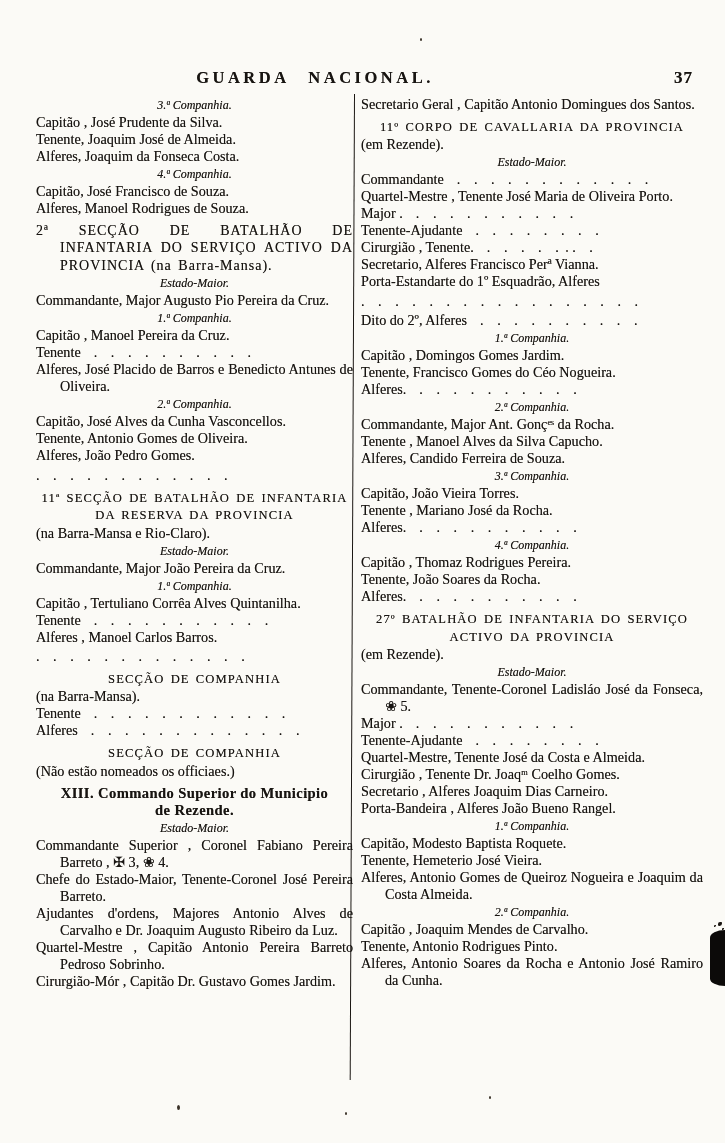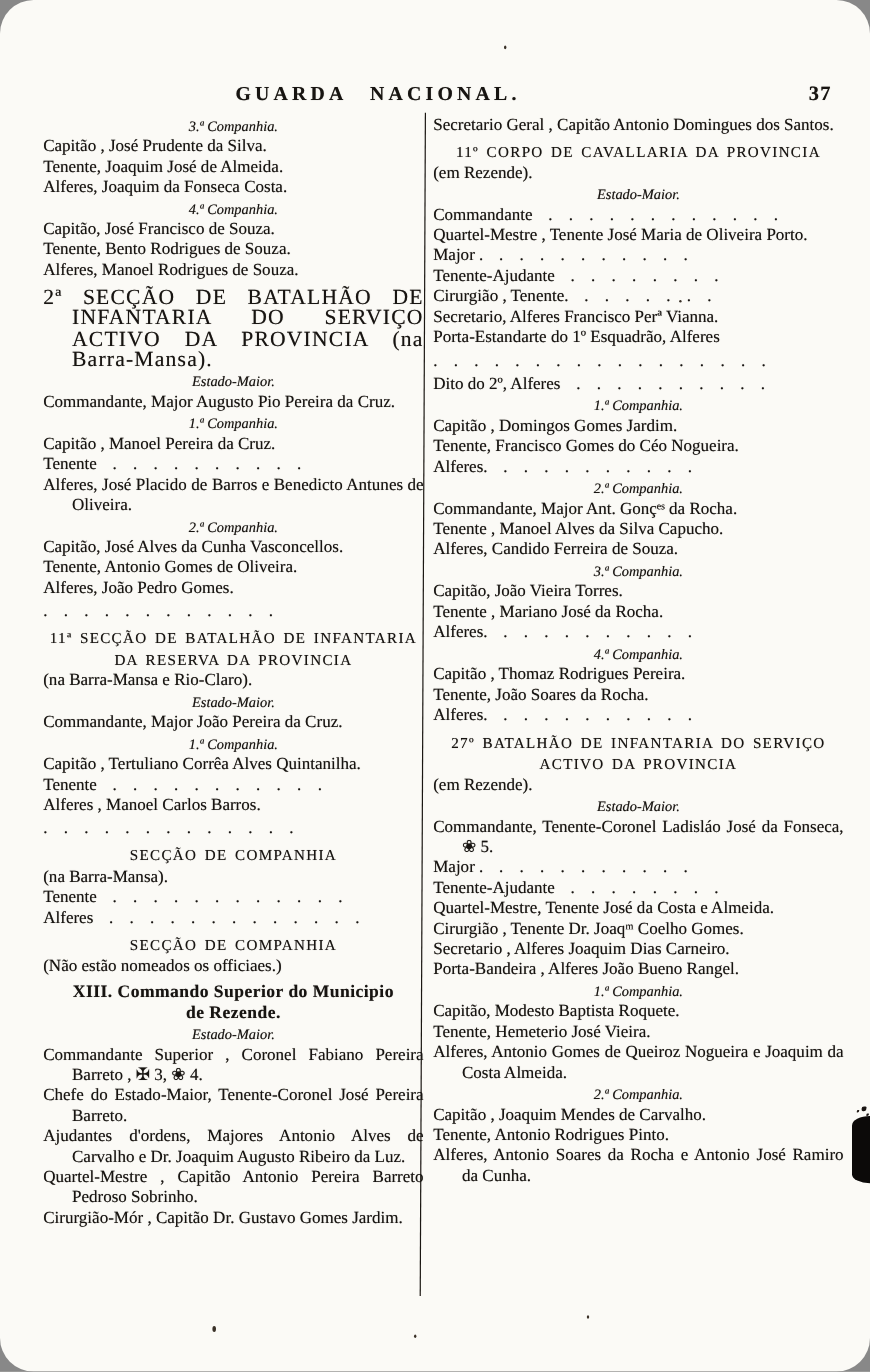--- a/index.html
+++ b/index.html
@@ -5,21 +5,20 @@
   html,body{margin:0;padding:0;background:#888;}
   .page{
     position:relative;
     width:725px;height:1143px;
     margin:0 auto;
     background:#fbfaf6;
     overflow:hidden;
     font-family:"Liberation Serif","DejaVu Serif","DejaVu Sans",serif;
     color:#171411;
     text-shadow:0 0 .6px rgba(20,15,10,.55);
-    border-radius:28px;
   }
   .running-head{position:absolute;top:68px;left:0;width:100%;height:22px;}
   .head-title{
     position:absolute;left:150px;width:330px;text-align:center;
     font-weight:bold;font-size:16.5px;letter-spacing:3.5px;word-spacing:12px;
   }
   .page-number{
     position:absolute;right:32px;top:0;
     font-weight:bold;font-size:17px;letter-spacing:1px;
   }
@@ -29,21 +28,21 @@
   }
   .col{position:absolute;top:96px;font-size:14.2px;line-height:17px;}
   .col-left{left:36px;width:317px;}
   .col-right{left:361px;width:342px;}
   .line{margin:0;}
   .line-e,.line-ed,.line-ec{
     text-align:justify;
     padding-left:24px;text-indent:-24px;
   }
   .line-ec{
-    font-size:18px;letter-spacing:1px;line-height:17.4px;
+    font-size:14px;letter-spacing:1px;line-height:17.4px;
     margin-top:5px;word-spacing:2px;
   }
   .line-hc{
     text-align:center;font-size:12.6px;letter-spacing:1.1px;
     margin-top:6px;white-space:pre-line;line-height:17.4px;word-spacing:2px;
   }
   .line-hb{
     text-align:center;font-weight:bold;font-size:14.6px;
     margin-top:5px;white-space:pre-line;letter-spacing:.4px;
   }
@@ -80,21 +79,20 @@
 
   <div class="column-divider"></div>
 
   <div class="col col-left">
       <div class="line line-hi"><span>3.ª Companhia.</span></div>
       <div class="line line-e"><span>Capitão , José Prudente da Silva.</span></div>
       <div class="line line-e"><span>Tenente, Joaquim José de Almeida.</span></div>
       <div class="line line-e"><span>Alferes, Joaquim da Fonseca Costa.</span></div>
       <div class="line line-hi"><span>4.ª Companhia.</span></div>
       <div class="line line-e"><span>Capitão, José Francisco de Souza.</span></div>
-      <div class="line line-e"><span>Tenente, Bento Rodrigues de Souza.</span></div>
       <div class="line line-e"><span>Alferes, Manoel Rodrigues de Souza.</span></div>
       <div class="line line-ec"><span>2ª SECÇÃO DE BATALHÃO DE INFANTARIA DO SERVIÇO ACTIVO DA PROVINCIA (na Barra-Mansa).</span></div>
       <div class="line line-hi"><span>Estado-Maior.</span></div>
       <div class="line line-e"><span>Commandante, Major Augusto Pio Pereira da Cruz.</span></div>
       <div class="line line-hi"><span>1.ª Companhia.</span></div>
       <div class="line line-e"><span>Capitão , Manoel Pereira da Cruz.</span></div>
       <div class="line line-ed"><span>Tenente</span><span class="dots"> . . . . . . . . . .</span></div>
       <div class="line line-e"><span>Alferes, José Placido de Barros e Benedicto Antunes de Oliveira.</span></div>
       <div class="line line-hi"><span>2.ª Companhia.</span></div>
       <div class="line line-e"><span>Capitão, José Alves da Cunha Vasconcellos.</span></div>

